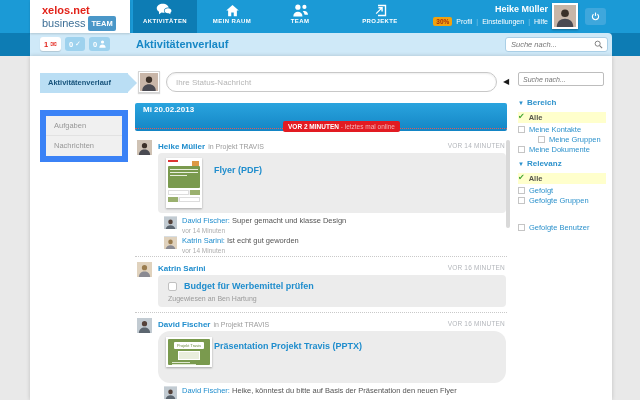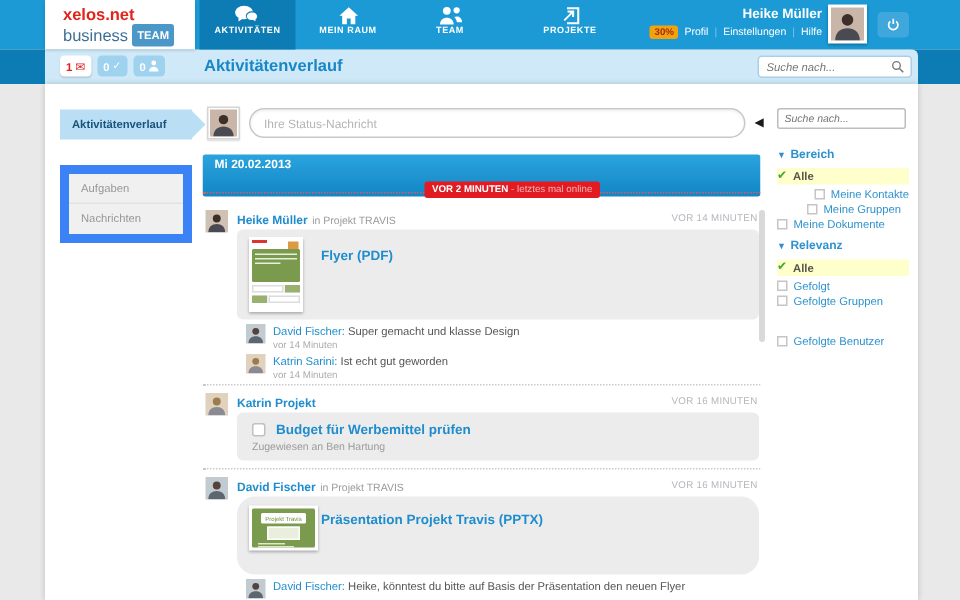--- a/index.html
+++ b/index.html
@@ -292,21 +292,21 @@
     </div>
 
     <div class="sep" style="top:200px;"></div>
 
     <span class="avatar av15" style="left:2px;top:206px;">
       <svg width="15" height="15" viewBox="0 0 24 24" style="background:#e0d2bd">
           <circle cx="12" cy="9" r="4.2" fill="#9a7c4e"></circle>
           <path d="M3 24c0-6 4-9 9-9s9 3 9 9z" fill="#8a8a92"></path>
         </svg>
     </span>
-    <a class="e-name" style="left:23px;top:208px;"><span>Katrin Projekt</span></a>
+    <a class="e-name" style="left:23px;top:208px;"><span>Katrin Sarini</span></a>
     <span class="e-time" style="top:208px;">VOR 16 MINUTEN</span>
 
     <div class="card" style="top:219px;height:32px;">
       <span class="task-check" style="left:10px;top:7px;"></span>
       <span class="card-title" style="left:26px;top:6px;">Budget für Werbemittel prüfen</span>
       <span class="card-sub" style="left:10px;top:20px;">Zugewiesen an Ben Hartung</span>
     </div>
 
     <div class="sep" style="top:256px;"></div>
 
@@ -350,21 +350,21 @@
   <div class="rsb">
     <div class="rsb-search">
       <input placeholder="Suche nach..." style="">
     </div>
 
     <div class="fgroup-h" style="top:42px;"><span class="tri">▼</span><span>Bereich</span></div>
     <div class="fitem checked" style="top:56px;">
         <span class="gck">✔</span>
         <span>Alle</span>
       </div>
-    <div class="fitem" style="top:69px;justify-content:flex-end;">
+    <div class="fitem" style="top:69px;">
         <span class="cb"></span>
         <span>Meine Kontakte</span>
       </div>
     <div class="fitem" style="top:79px;padding-left:20px;">
         <span class="cb"></span>
         <span>Meine Gruppen</span>
       </div>
     <div class="fitem" style="top:89px;">
         <span class="cb"></span>
         <span>Meine Dokumente</span>

